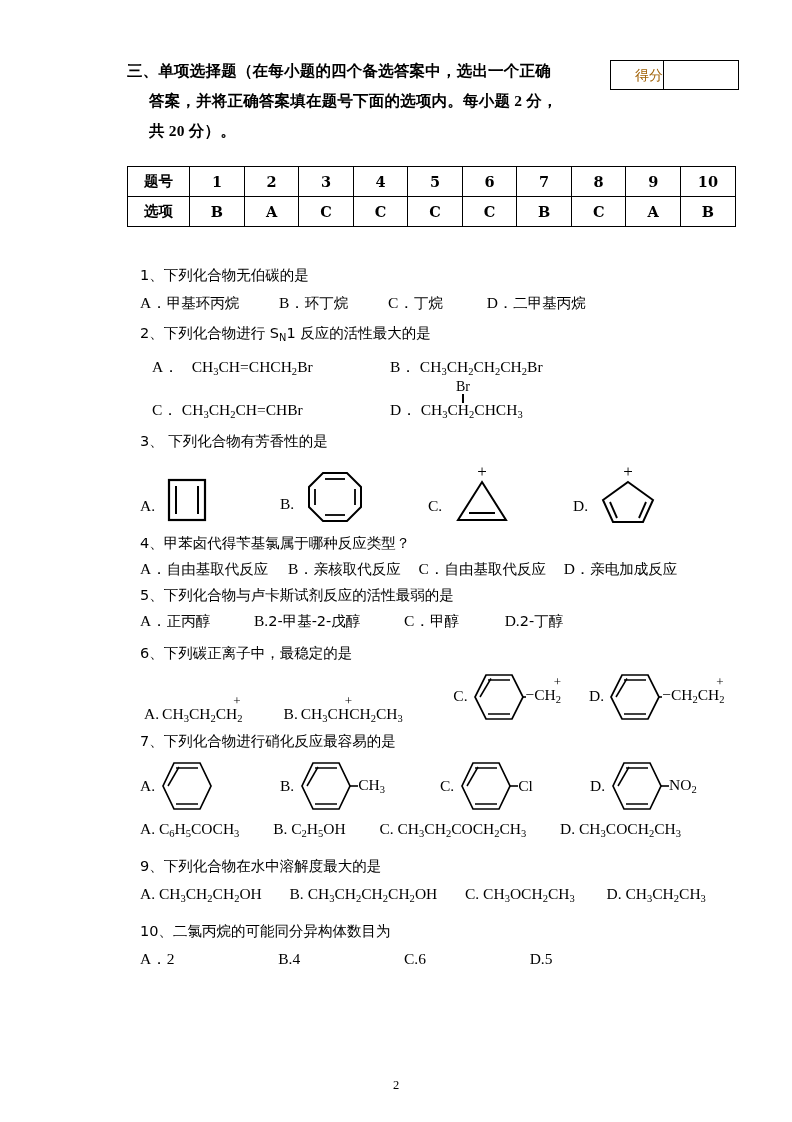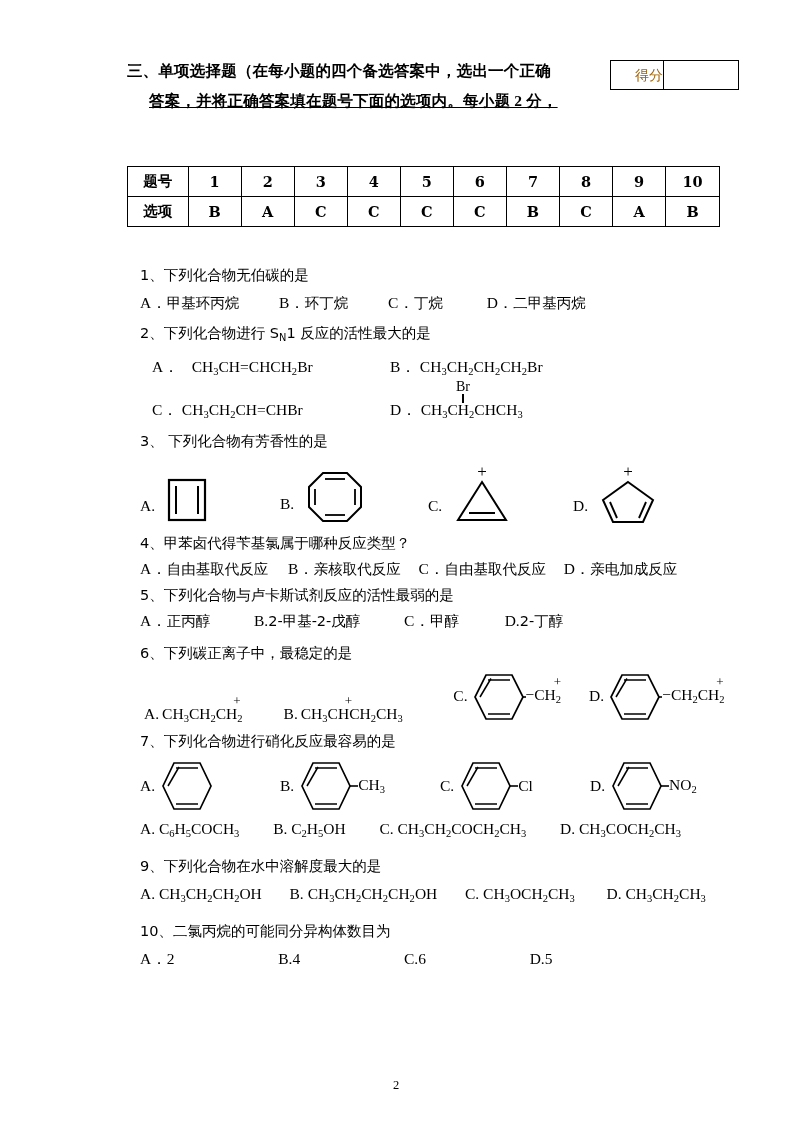--- a/index.html
+++ b/index.html
@@ -11,37 +11,37 @@
     width: 792px;
     height: 1122px;
     position: relative;
     font-family: "Liberation Serif", "DejaVu Serif", serif;
     color: #000;
     overflow: hidden;
   }
   .page {
     position: absolute;
     left: 0; top: 0;
-    width: 720px; height: 1122px;
+    width: 720px; height: 1122px; padding-left: 16px;
   }
 
   
   .header-row {
     position: absolute;
     left: 127px; top: 56px;
     width: 612px;
   }
   .section-title {
     width: 455px;
     font-size: 15.5px;
     font-weight: bold;
     line-height: 30px;
     letter-spacing: 0.2px;
   }
-  .section-title .l2, .section-title .l3 { padding-left: 22px; text-decoration: underline; }
+  .section-title .l2, .section-title .l3 { padding-left: 22px; }
 
   .score-box {
     position: absolute;
     right: 0; top: 4px;
     border: 1.4px solid #000;
     border-collapse: collapse;
     display: flex;
   }
   .score-box .cell {
     border-right: 1.4px solid #000;
@@ -132,20 +132,21 @@
 </style>
 </head>
 <body>
 
 <div class="page">
 
   <div class="header-row">
     <div class="section-title">
       <div class="l1">三、单项选择题（在每小题的四个备选答案中，选出一个正确</div>
       <div class="l2">答案，并将正确答案填在题号下面的选项内。每小题 2 分，</div>
+      <div class="l3">共 20 分）。</div>
     </div>
     <div class="score-box">
       <div class="cell">得分</div>
       <div class="cell blank"></div>
     </div>
   </div>
 
   <table class="ans-table">
     <tbody>
         <tr>

